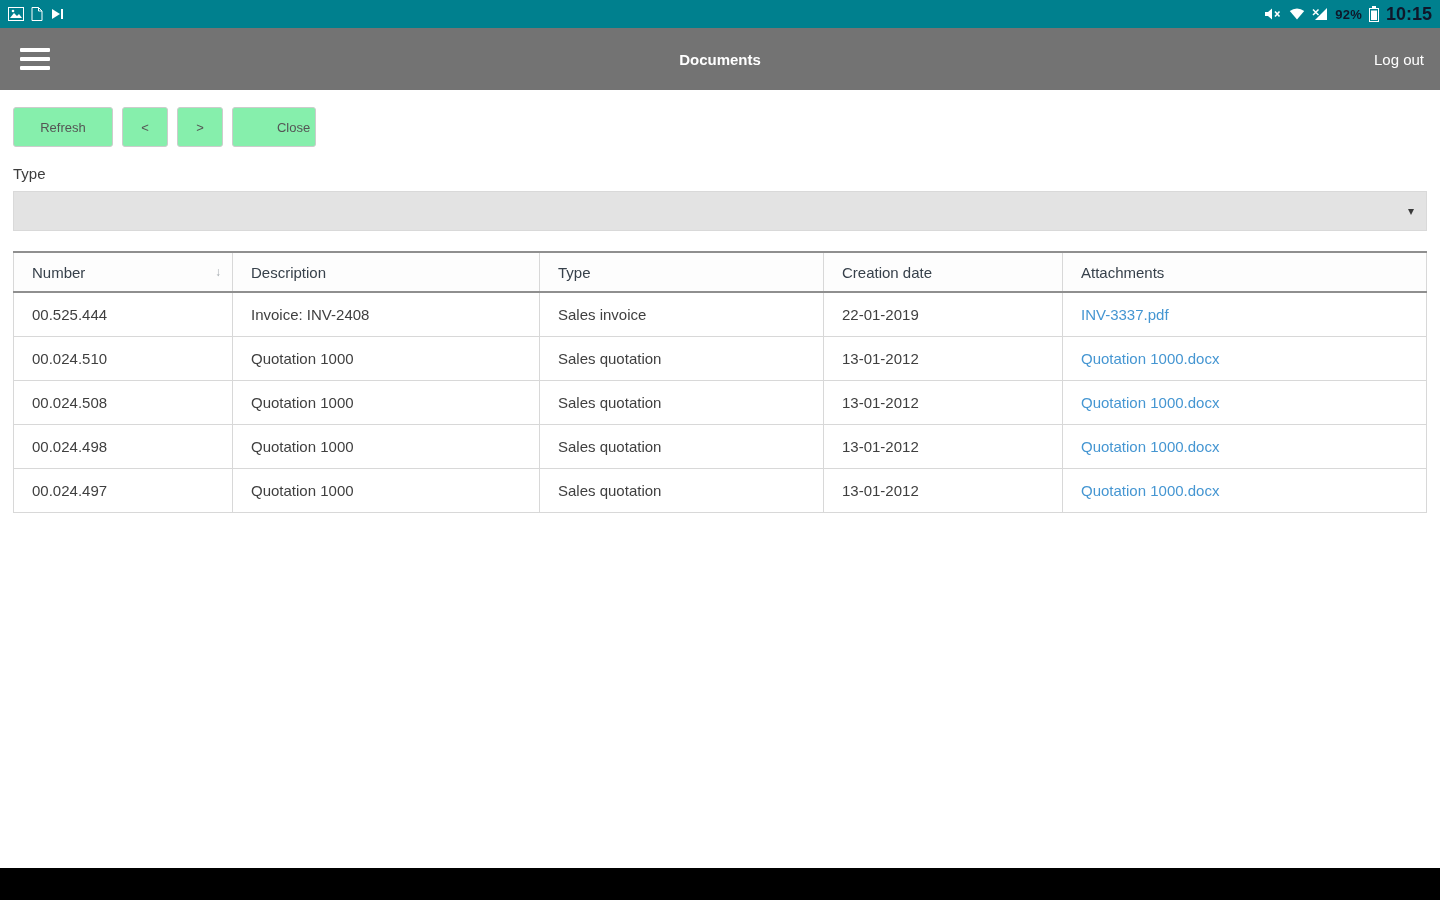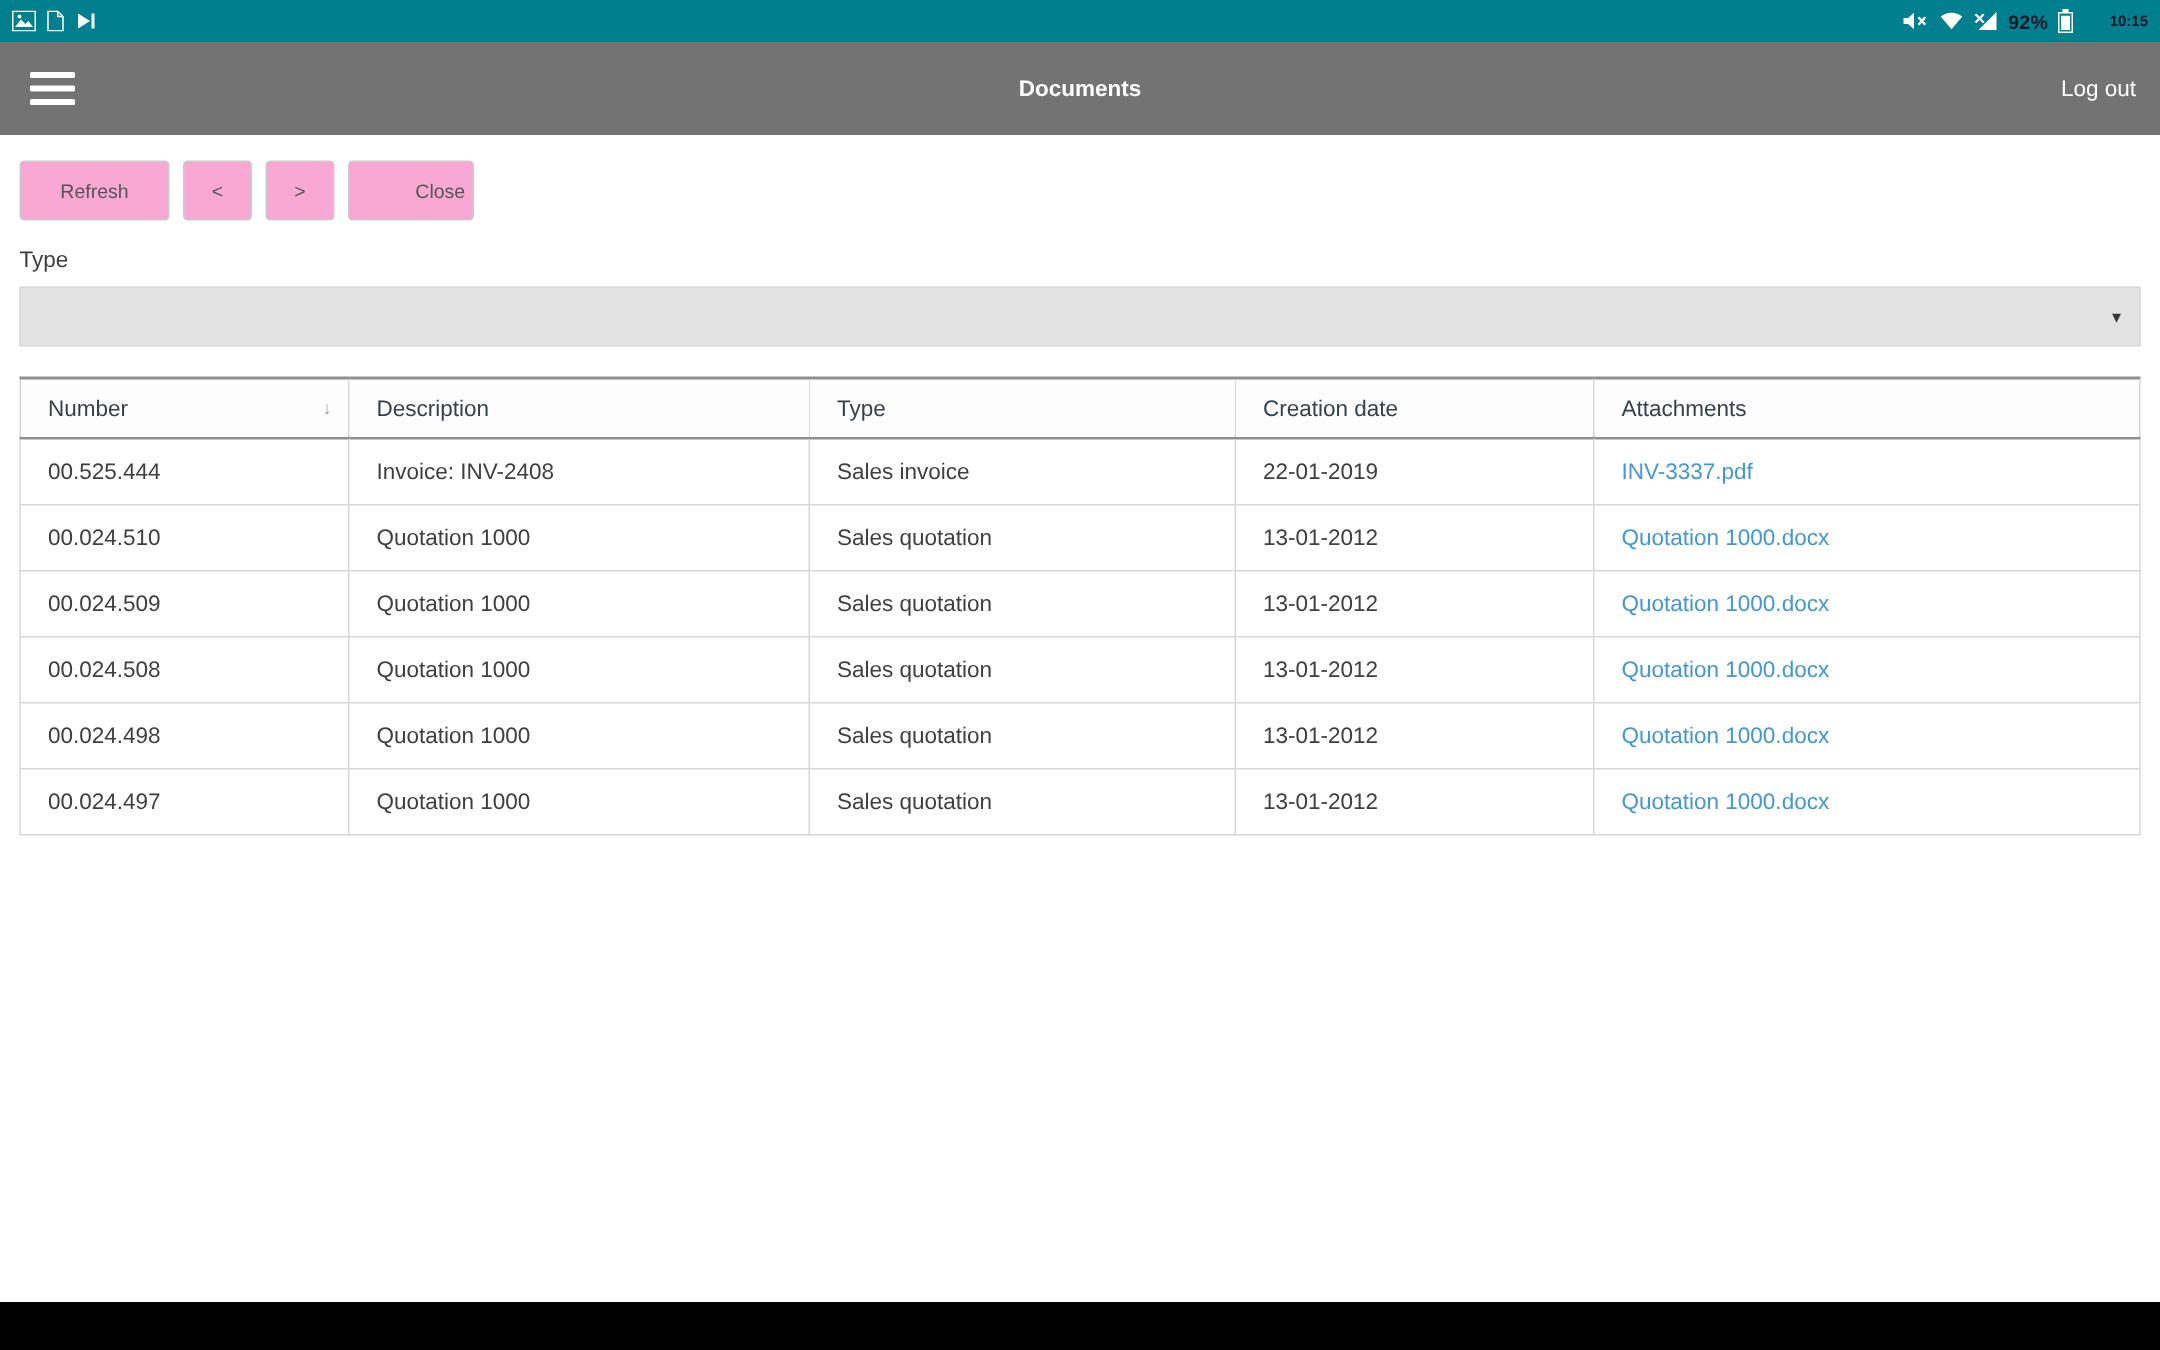--- a/index.html
+++ b/index.html
@@ -17,21 +17,21 @@
     background: #00808E;
     color: #0f172a;
     display: flex;
     align-items: center;
     padding: 0 8px;
     gap: 7px;
   }
   .sb-icon { display: inline-flex; align-items: center; }
   .sb-spacer { flex: 1; }
   .sb-text { font-size: 13px; font-weight: bold; letter-spacing: .2px; }
-  .sb-time { font-size: 10px; font-weight: bold; margin-left: 17px; }
+  .sb-time { font-size: 18px; font-weight: bold; margin-left: 0; }
 
   
   .app-bar {
     flex: 0 0 62px;
     background: #737373;
     position: relative;
     display: flex;
     align-items: center;
   }
   .hamburger {
@@ -48,21 +48,21 @@
     margin-left: auto; margin-right: 16px;
     background: none; border: none; cursor: pointer;
     color: #fff; font-size: 15px; font-family: inherit;
   }
 
   
   .content { flex: 1 1 auto; padding: 0 13px; overflow: hidden; background: #fff; }
 
   .toolbar { margin-top: 17px; display: flex; gap: 9px; }
   .btn {
-    height: 40px; background: #f9a8d4;
+    height: 40px; background: #86efac;
     border: 1px solid #cccccc; border-radius: 3px;
     color: #555; font-size: 13px; font-family: inherit; cursor: pointer;
   }
   .btn-refresh { width: 100px; }
   .btn-nav { width: 46px; }
   .btn-close { width: 84px; padding-left: 39px; }
 
   .filter-label { margin-top: 18px; font-size: 15px; color: #3d3d3d; }
 
   .type-select {
@@ -221,27 +221,20 @@
           <td><a href="#" class="link">INV-3337.pdf</a></td>
         </tr>
         <tr>
           <td>00.024.510</td>
           <td>Quotation 1000</td>
           <td>Sales quotation</td>
           <td>13-01-2012</td>
           <td><a href="#" class="link">Quotation 1000.docx</a></td>
         </tr>
         <tr>
-          <td>00.024.509</td>
-          <td>Quotation 1000</td>
-          <td>Sales quotation</td>
-          <td>13-01-2012</td>
-          <td><a href="#" class="link">Quotation 1000.docx</a></td>
-        </tr>
-        <tr>
           <td>00.024.508</td>
           <td>Quotation 1000</td>
           <td>Sales quotation</td>
           <td>13-01-2012</td>
           <td><a href="#" class="link">Quotation 1000.docx</a></td>
         </tr>
         <tr>
           <td>00.024.498</td>
           <td>Quotation 1000</td>
           <td>Sales quotation</td>

